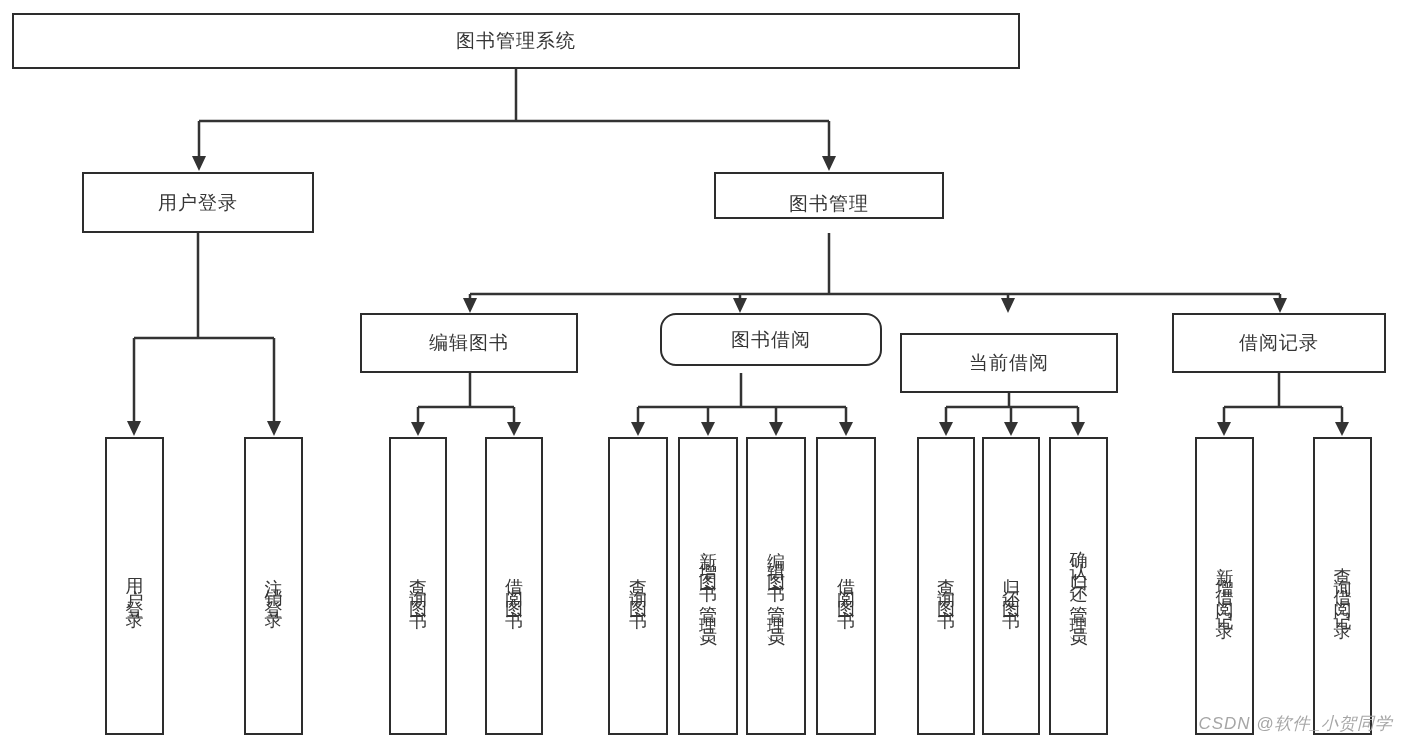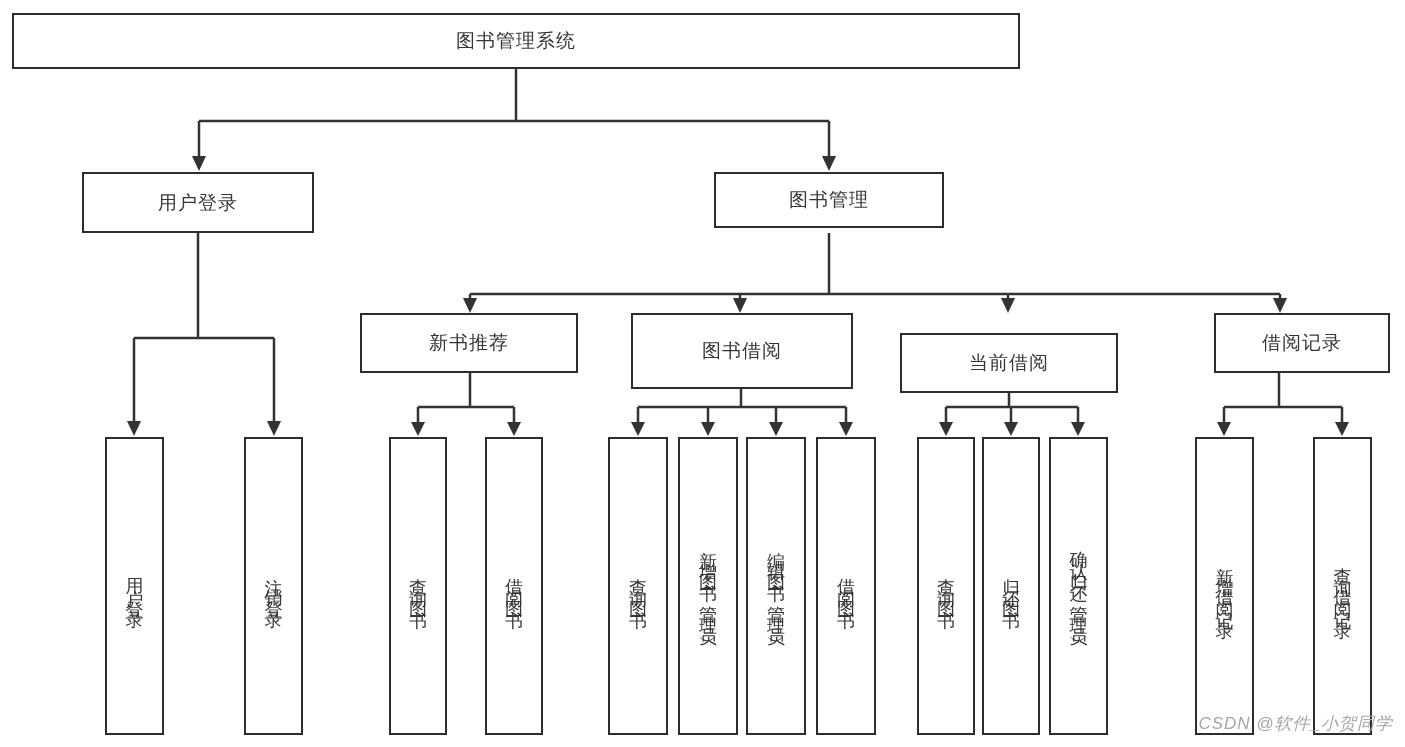--- a/index.html
+++ b/index.html
@@ -99,34 +99,34 @@
     </g>
   </svg>
 
   <div class="node h-label" style="left:12px; top:13px; width:1008px; height:56px;">
     <span>图书管理系统</span>
   </div>
 
   <div class="node h-label" style="left:82px; top:172px; width:232px; height:61px;">
     <span>用户登录</span>
   </div>
-  <div class="node h-label" style="left:714px; top:172px; width:230px; height:56px;">
+  <div class="node h-label" style="left:714px; top:172px; width:230px; height:47px;align-items:flex-end;">
     <span>图书管理</span>
   </div>
 
   <div class="node h-label" style="left:360px; top:313px; width:218px; height:60px;">
-    <span>新书推荐</span>
+    <span>编辑图书</span>
   </div>
-  <div class="node h-label" style="left:631px; top:313px; width:222px; height:76px;">
+  <div class="node h-label" style="left:660px; top:313px; width:222px; height:53px;border-radius:16px;">
     <span>图书借阅</span>
   </div>
   <div class="node h-label" style="left:900px; top:313px; width:218px; height:60px;margin-top:20px;">
     <span>当前借阅</span>
   </div>
-  <div class="node h-label" style="left:1214px; top:313px; width:176px; height:60px;">
+  <div class="node h-label" style="left:1172px; top:313px; width:214px; height:60px;">
     <span>借阅记录</span>
   </div>
 
   <div class="node leaf" style="left:105px; top:437px; width:59px; height:298px;">
     <span>用户登录</span>
   </div>
   <div class="node leaf" style="left:244px; top:437px; width:59px; height:298px;">
     <span>注销登录</span>
   </div>
 

